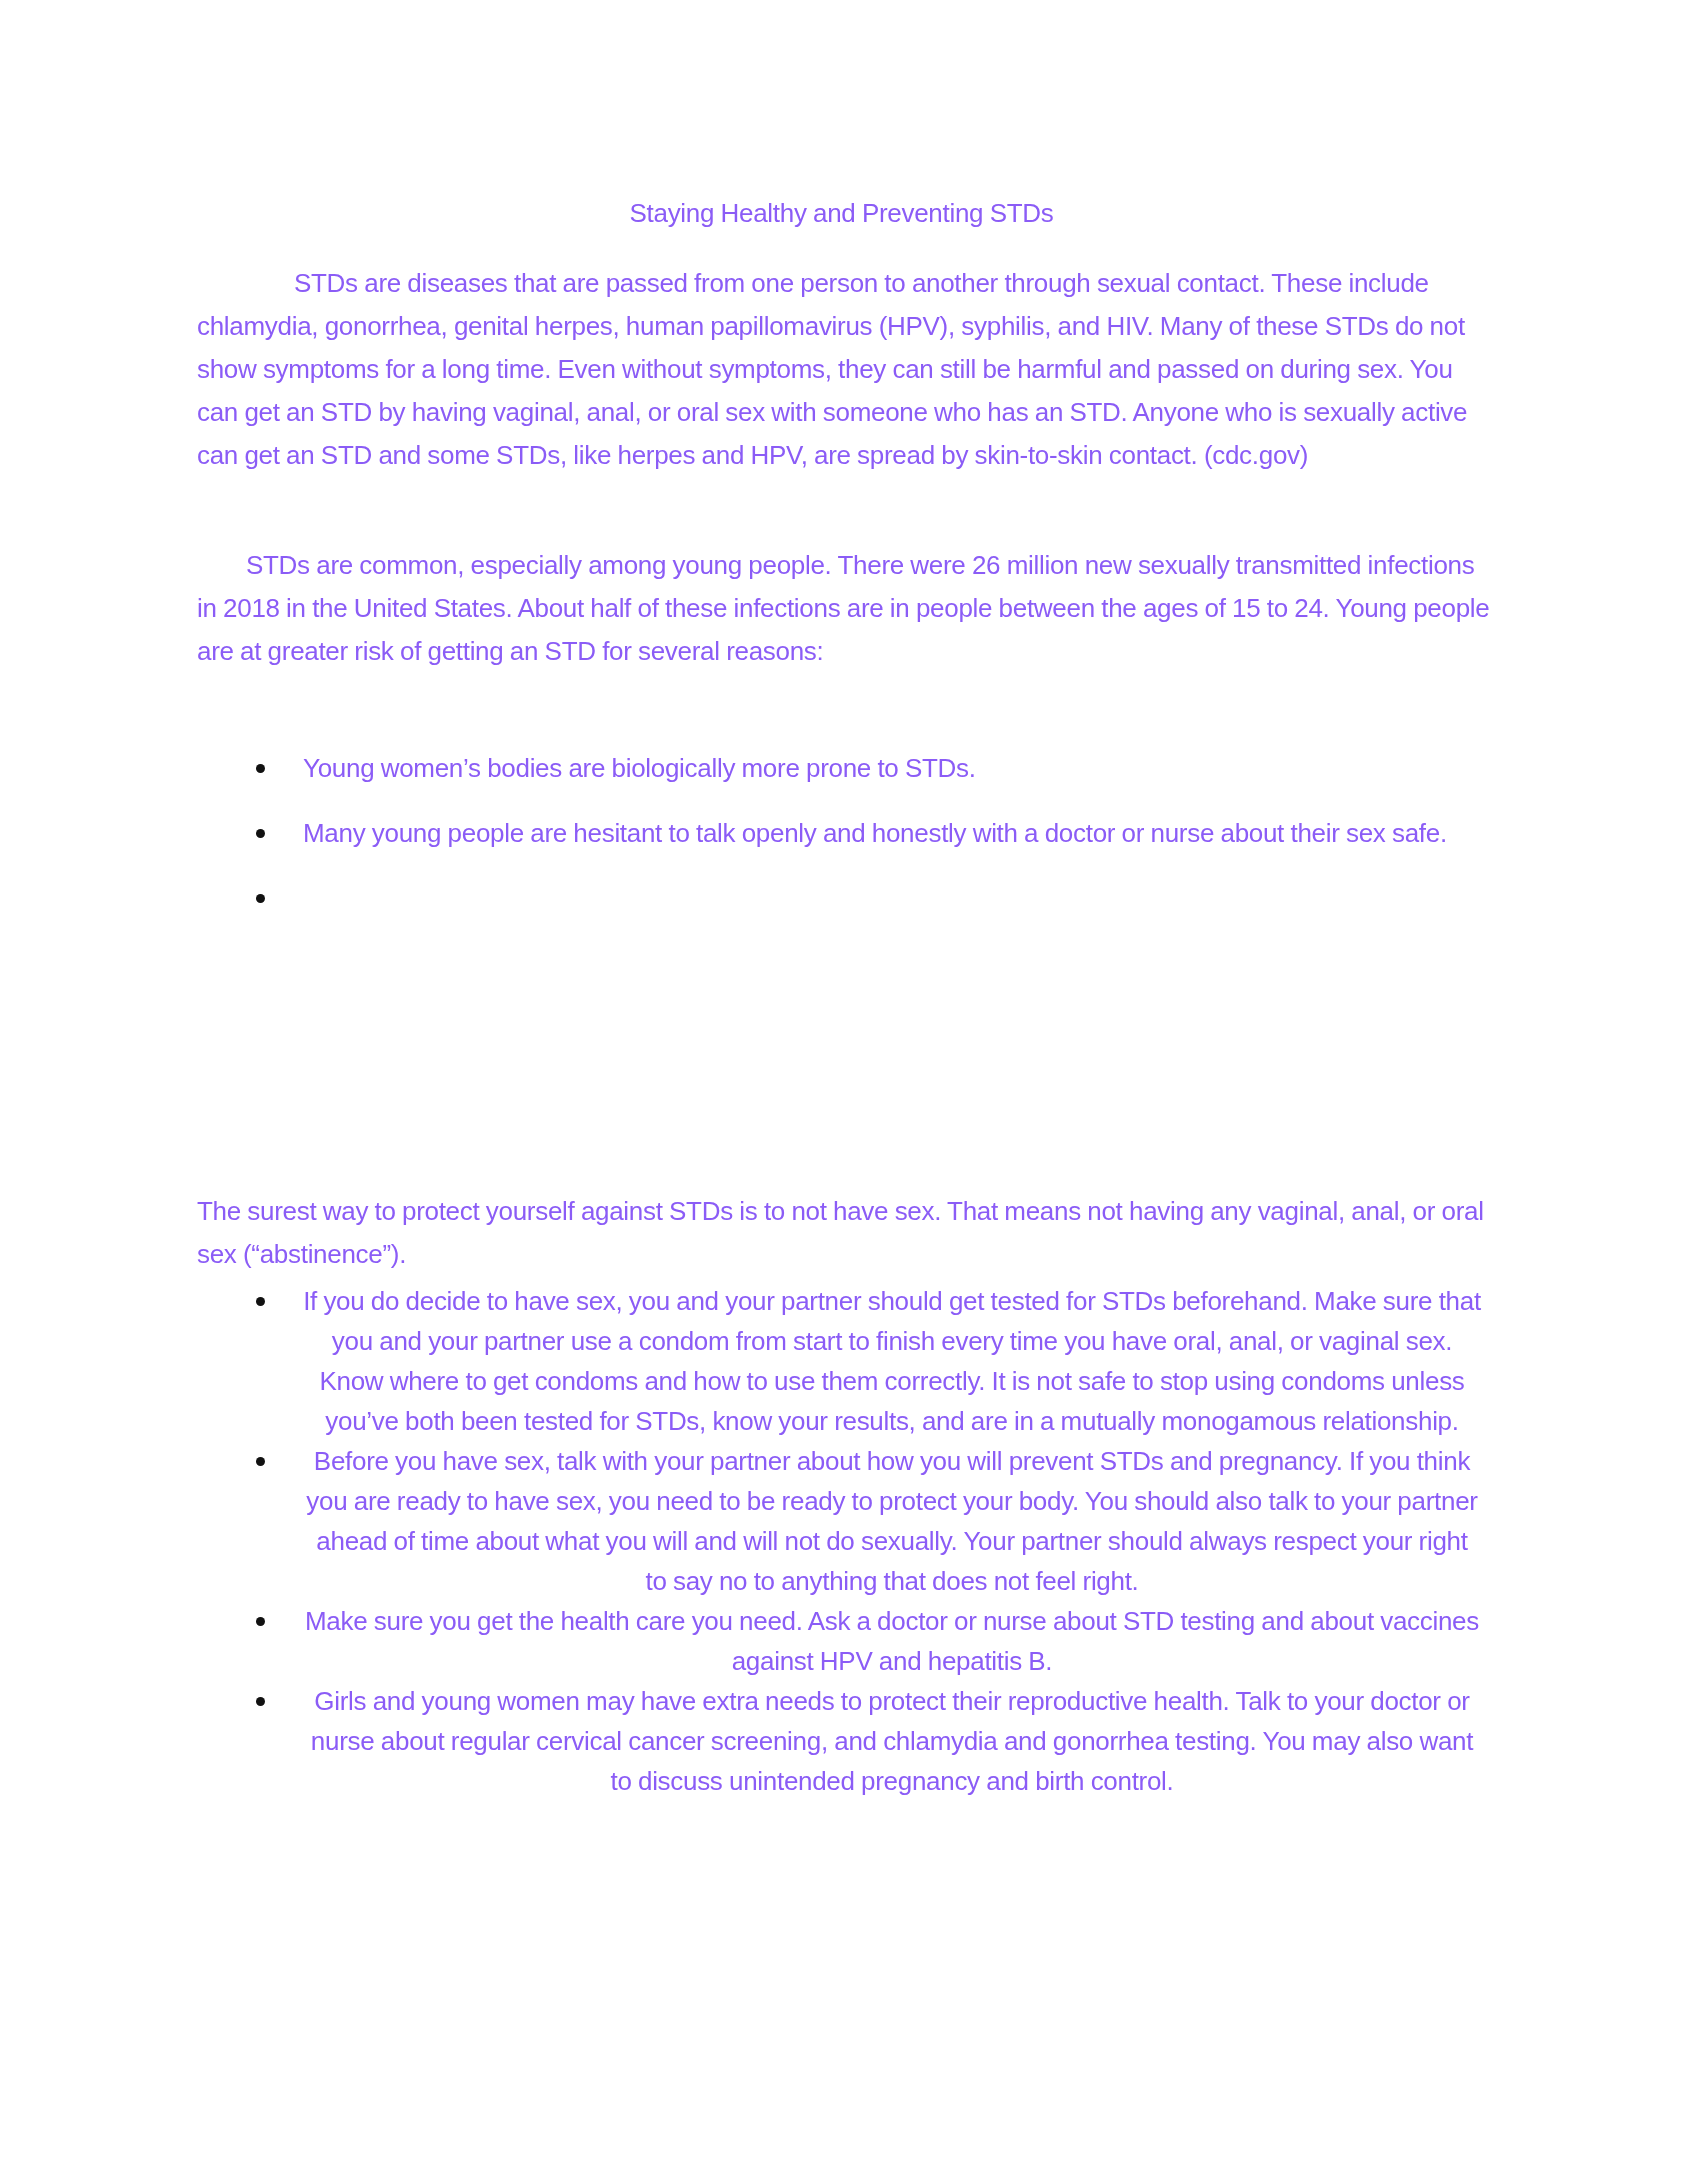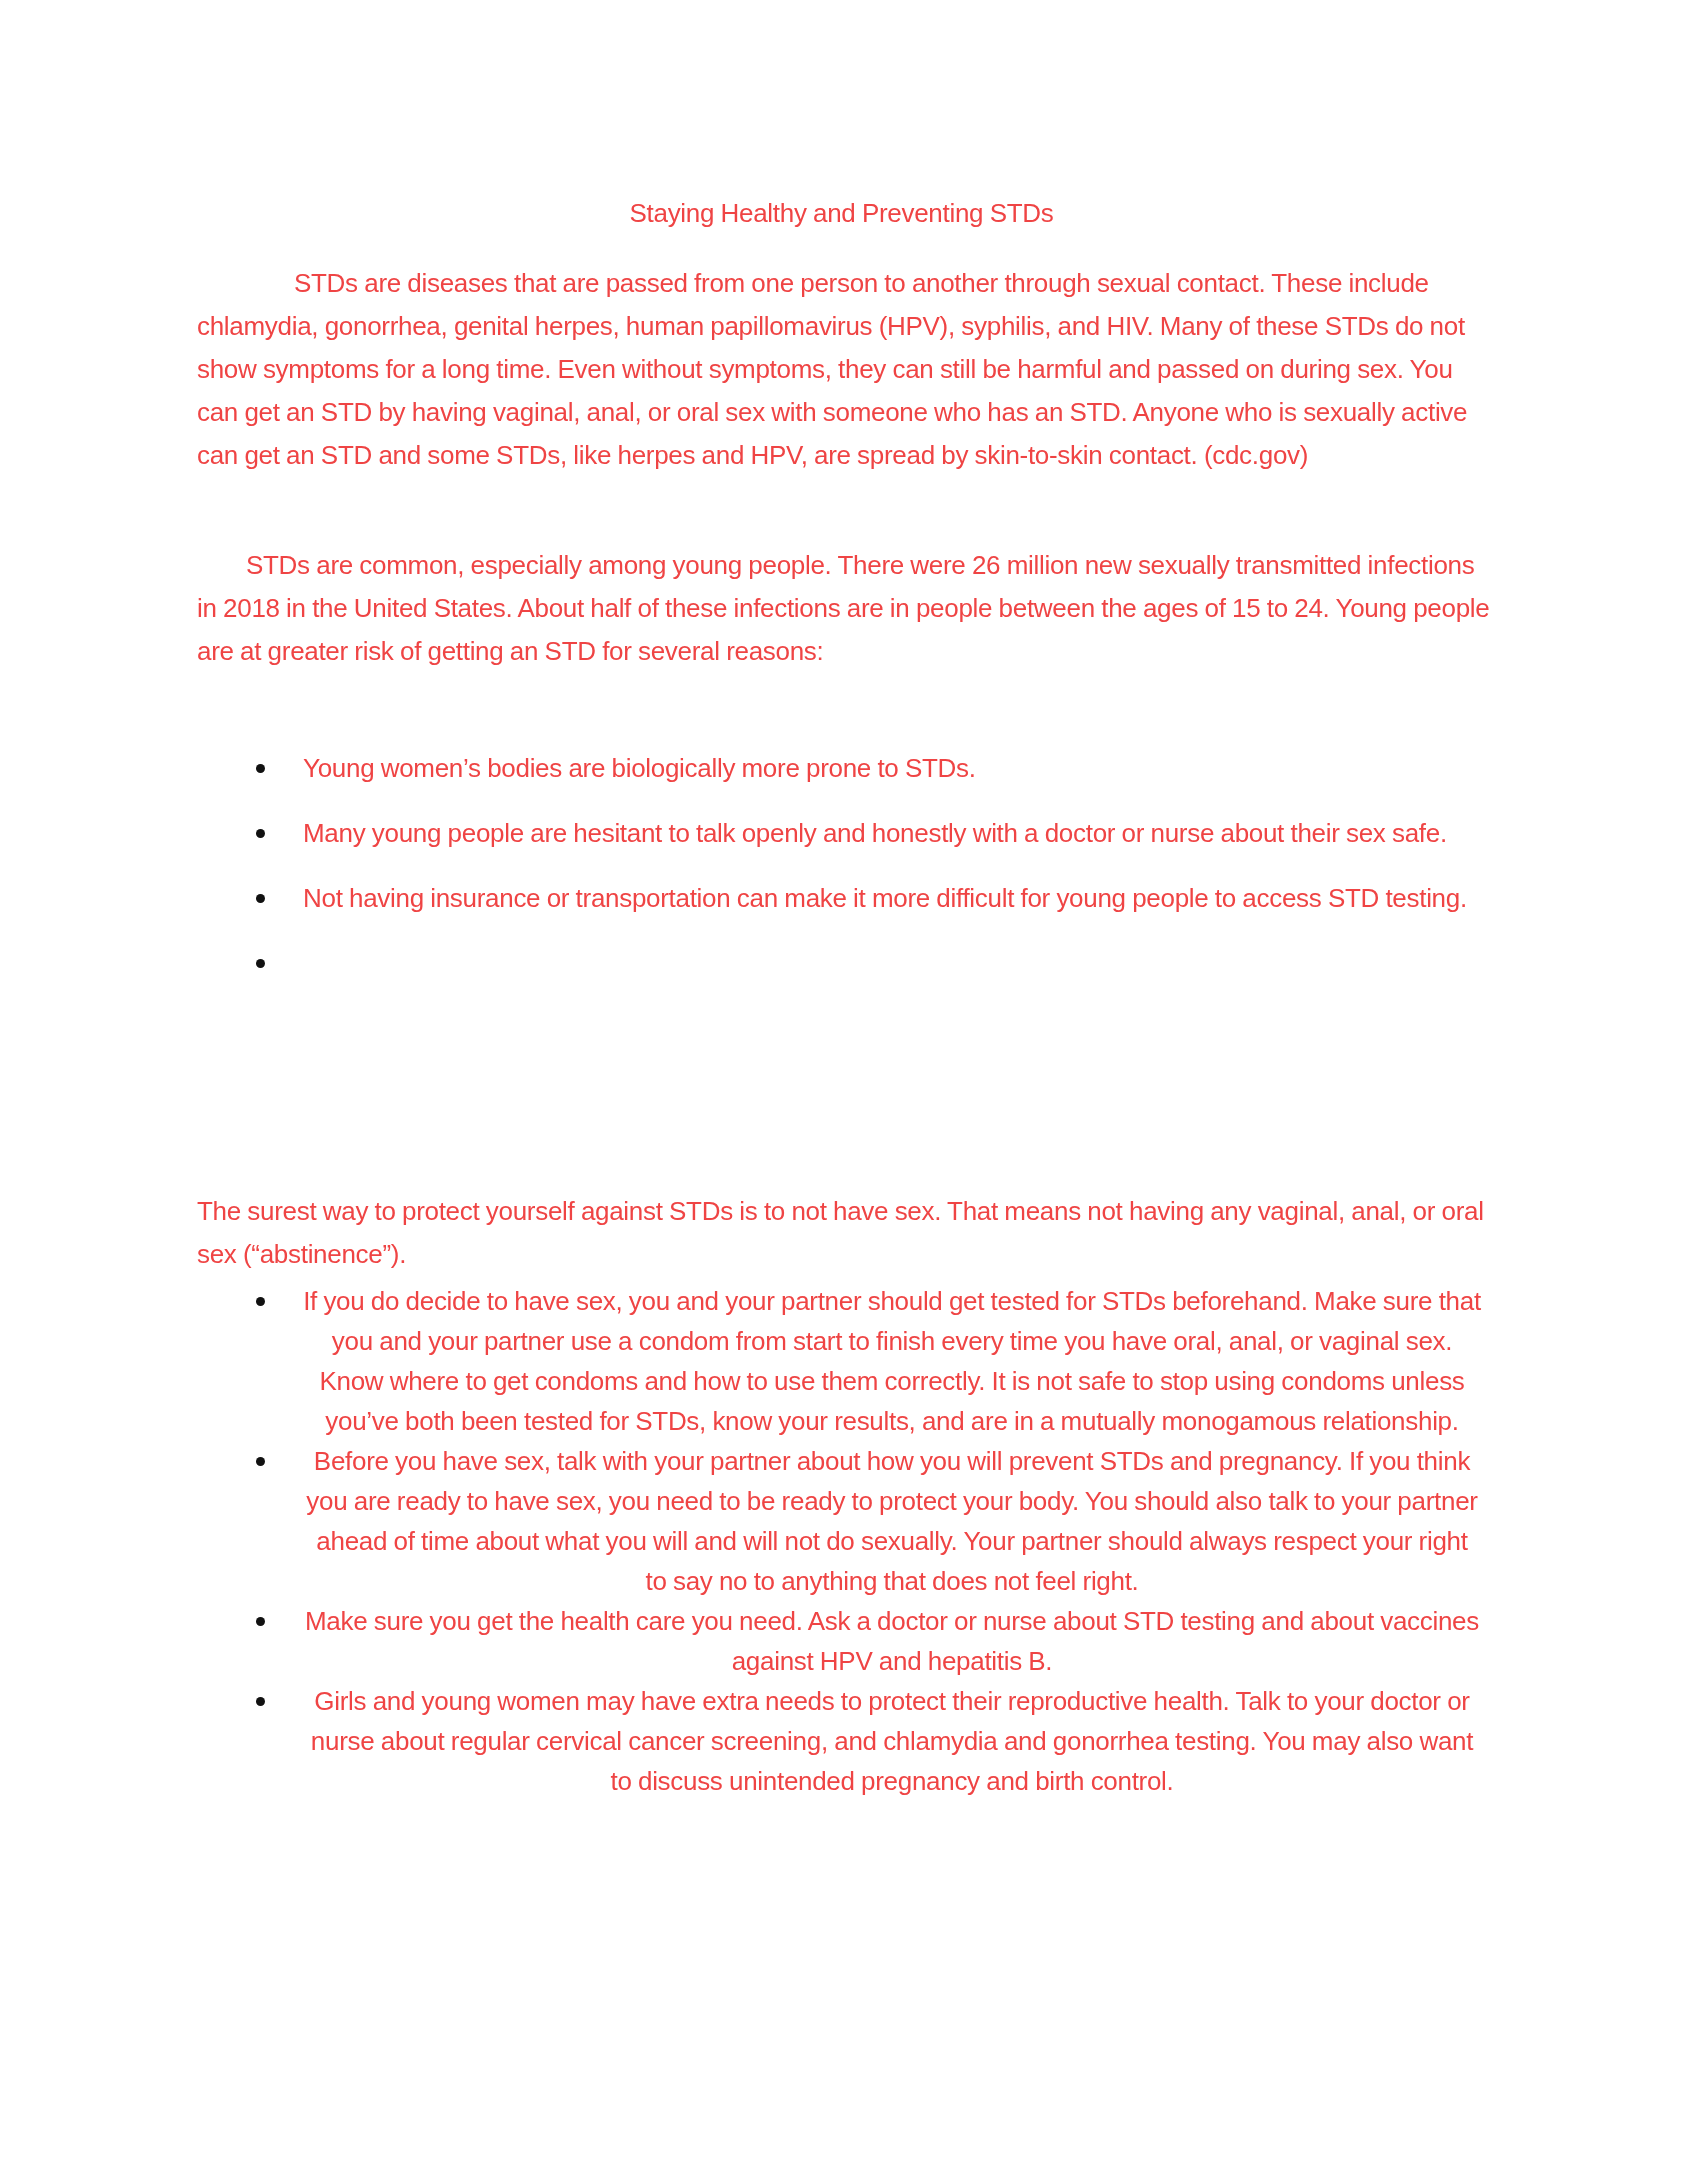--- a/index.html
+++ b/index.html
@@ -1,19 +1,19 @@
 <!DOCTYPE html>
 <html><head>
 <meta charset="utf-8">
 <style>
   html, body { margin: 0; padding: 0; background: #ffffff; }
   body { width: 1683px; height: 2178px; position: relative; overflow: hidden; }
   .page {
     position: absolute; left: 0; top: 0; width: 1683px; height: 2178px; background: #fff;
-    font-family: "Liberation Sans", sans-serif; color: #ef4444; font-size: 26px;
+    font-family: "Liberation Sans", sans-serif; color: #8b5cf6; font-size: 26px;
     letter-spacing: -0.3px; word-spacing: -0.5px;
   }
   .title { position: absolute; top: 198px; left: 0; width: 1683px; text-align: center; }
   .para { position: absolute; left: 197px; width: 1297px; line-height: 43px; margin: 0; }
   .p1 { top: 262px; text-indent: 97px; }
   .p2 { top: 544px; text-indent: 49px; }
   .p3 { top: 1150px; margin-top: 40px; }
   .list { position: absolute; left: 0; width: 1683px; margin: 9px; padding: 0; list-style: none; }
   .list li { position: relative; padding-left: 294px; width: 1178px; line-height: 43px; }
   .list li .bullet {
@@ -30,21 +30,20 @@
 
 <div class="page">
   <div class="title">Staying Healthy and Preventing STDs</div>
 
   <p class="para p1">STDs are diseases that are passed from one person to another through sexual contact. These include chlamydia, gonorrhea, genital herpes, human papillomavirus (HPV), syphilis, and HIV. Many of these STDs do not show symptoms for a long time. Even without symptoms, they can still be harmful and passed on during sex. You can get an STD by having vaginal, anal, or oral sex with someone who has an STD. Anyone who is sexually active can get an STD and some STDs, like herpes and HPV, are spread by skin-to-skin contact. (cdc.gov)</p>
   <p class="para p2">STDs are common, especially among young people. There were 26 million new sexually transmitted infections in 2018 in the United States. About half of these infections are in people between the ages of 15 to 24. Young people are at greater risk of getting an STD for several reasons:</p>
 
   <ul class="list list1">
     <li><span class="bullet"></span><span>Young women’s bodies are biologically more prone to STDs.</span></li>
     <li><span class="bullet"></span><span>Many young people are hesitant to talk openly and honestly with a doctor or nurse about their sex safe.</span></li>
-    <li><span class="bullet"></span><span>Not having insurance or transportation can make it more difficult for young people to access STD testing.</span></li>
     <li><span class="bullet"></span></li>
   </ul>
 
   <p class="para p3">The surest way to protect yourself against STDs is to not have sex. That means not having any vaginal, anal, or oral sex (“abstinence”).</p>
 
   <ul class="list list2">
     <li><span class="bullet"></span><span>If you do decide to have sex, you and your partner should get tested for STDs beforehand. Make sure that you and your partner use a condom from start to finish every time you have oral, anal, or vaginal sex. Know where to get condoms and how to use them correctly. It is not safe to stop using condoms unless you’ve both been tested for STDs, know your results, and are in a mutually monogamous relationship.</span></li>
     <li><span class="bullet"></span><span>Before you have sex, talk with your partner about how you will prevent STDs and pregnancy. If you think you are ready to have sex, you need to be ready to protect your body. You should also talk to your partner ahead of time about what you will and will not do sexually. Your partner should always respect your right to say no to anything that does not feel right.</span></li>
     <li><span class="bullet"></span><span>Make sure you get the health care you need. Ask a doctor or nurse about STD testing and about vaccines against HPV and hepatitis B.</span></li>
     <li><span class="bullet"></span><span>Girls and young women may have extra needs to protect their reproductive health. Talk to your doctor or nurse about regular cervical cancer screening, and chlamydia and gonorrhea testing. You may also want to discuss unintended pregnancy and birth control.</span></li>

